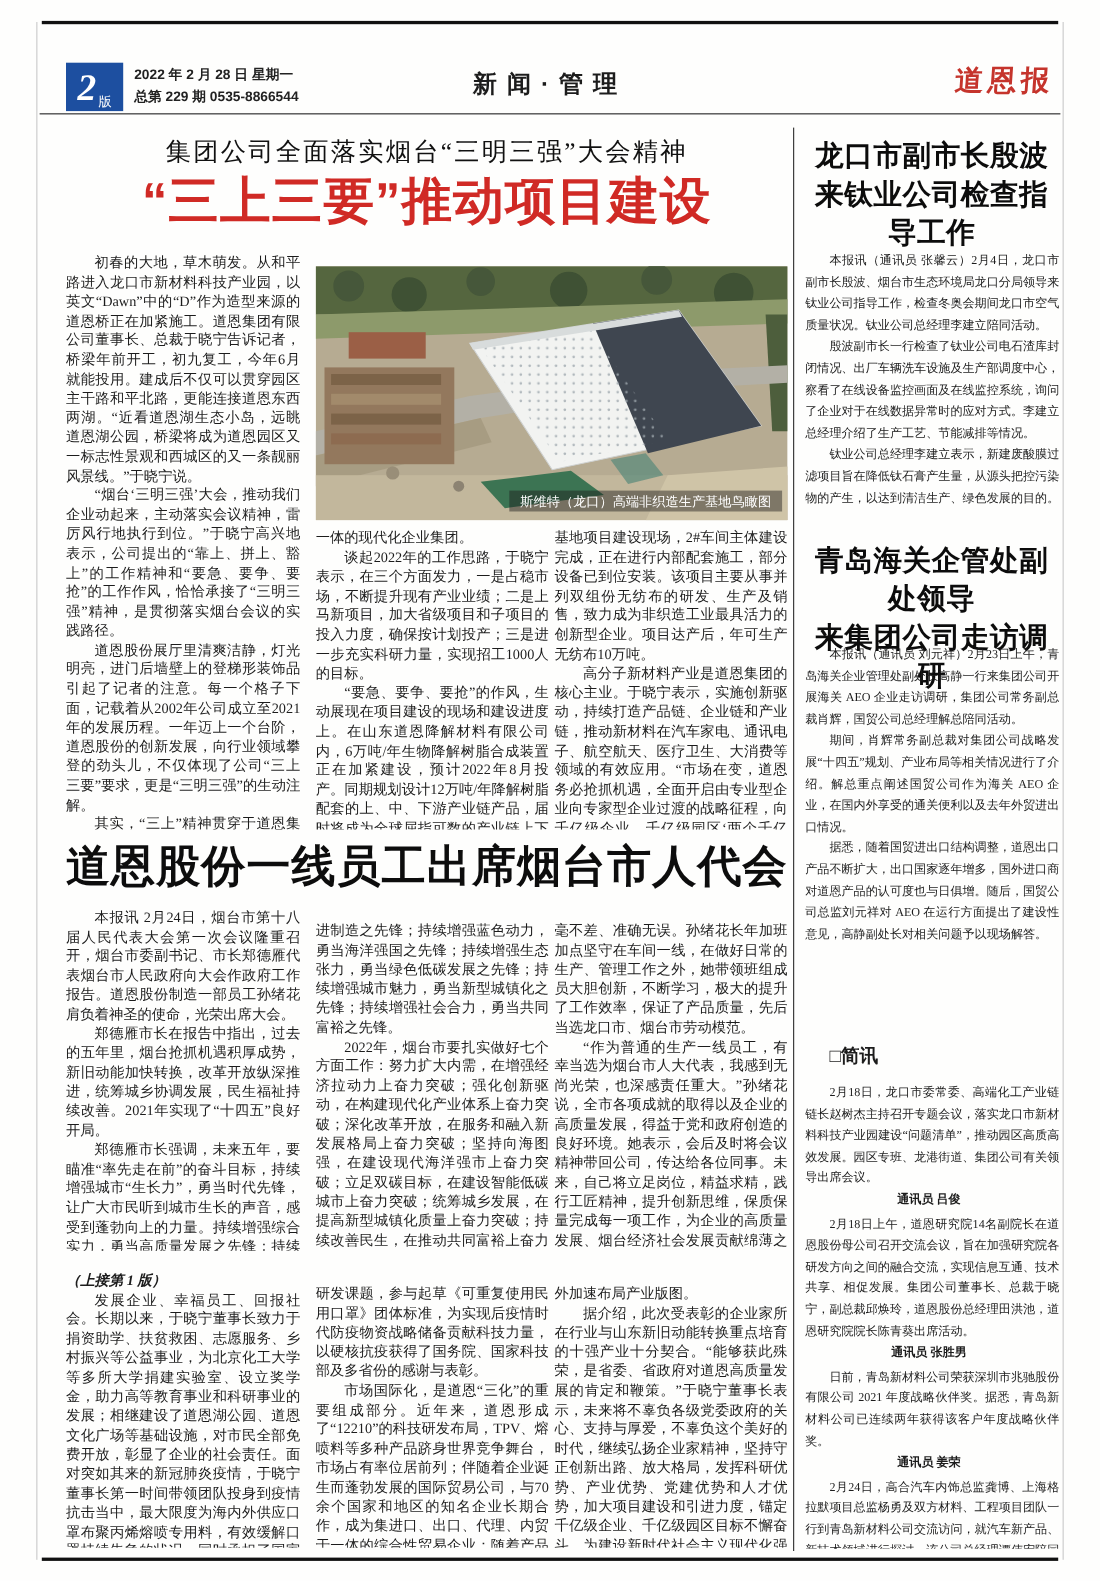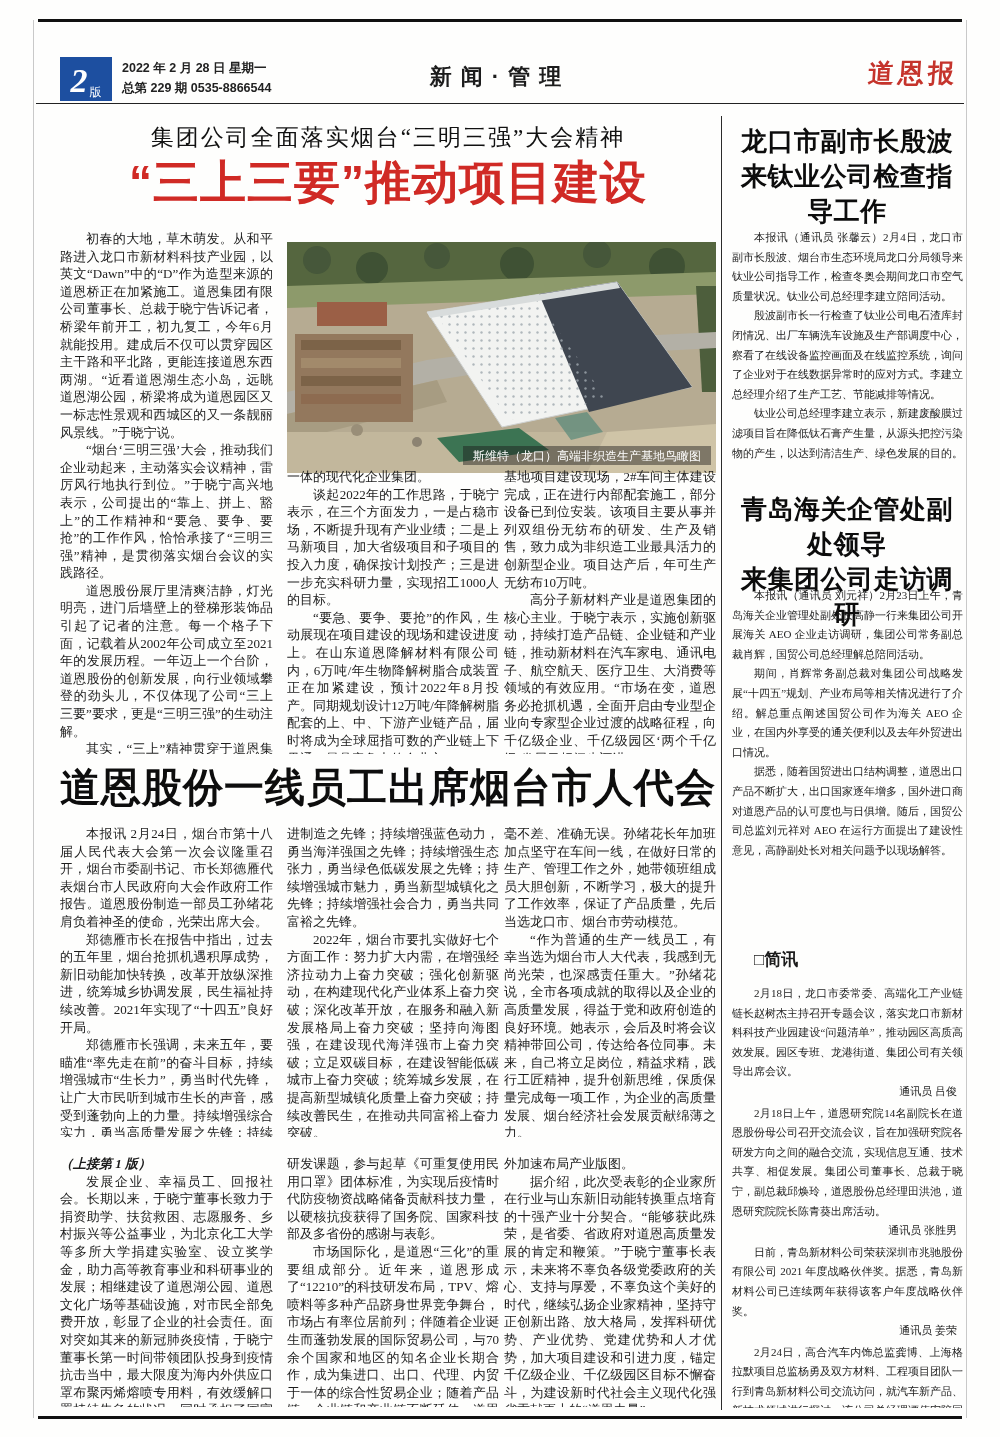--- a/index.html
+++ b/index.html
@@ -20,33 +20,33 @@
      letter-spacing:4px;transform:skewX(-4deg);}
   .header-rule{position:absolute;left:36px;top:103px;width:928px;height:1px;background:#222;}
   
   .kicker{position:absolute;left:60px;top:122px;width:656px;text-align:center;font-size:23px;
      letter-spacing:2px;color:#111;}
   .main-headline{position:absolute;left:60px;top:152px;width:656px;text-align:center;font-size:46px;
      font-weight:900;letter-spacing:1px;color:#d02a25;font-family:"Liberation Sans",sans-serif;}
   .col{position:absolute;overflow:hidden;font-size:13px;line-height:17.6px;text-align:justify;}
   .rcol{position:absolute;overflow:hidden;font-size:11px;line-height:19.6px;text-align:justify;}
   .para{margin:0;text-indent:2em;}
-  .noindent{text-indent:0;}
+  .noindent{text-indent:0;margin-top:12px;}
   .photo-wrap{position:absolute;left:287px;top:231px;width:429px;height:231px;margin-top:11px;}
   
   .h2-headline{position:absolute;left:60px;top:760px;width:656px;text-align:center;font-size:40px;
      font-weight:900;letter-spacing:1px;color:#0d0d0d;font-family:Liberation Mono, monospace;}
   .cont-note{margin:0;font-weight:bold;text-indent:0;font-style:italic;}
   
   .vrule{position:absolute;left:721px;top:116px;width:1px;height:1294px;background:#2b2b2b;}
   .r-headline{position:absolute;left:730px;width:234px;text-align:center;font-weight:900;font-size:26px;
      line-height:35px;color:#0c0c0c;font-family:"Liberation Sans",sans-serif;letter-spacing:0.5px;}
   .briefs-title{position:absolute;left:734px;top:948px;font-size:17px;font-weight:bold;
      font-family:"Liberation Sans",sans-serif;margin-left:20px;}
-  .brief-byline{margin:0 6px 2px 0;text-align:right;font-weight:normal;}
+  .brief-byline{margin:0 6px 2px 0;text-align:center;font-weight:bold;}
 </style>
 </head>
 <body>
 
 <div class="page">
 
   <div class="edge-h" style="top:19px"></div>
   <div class="edge-h" style="top:1416px"></div>
   <div class="edge-v" style="left:33px"></div>
   <div class="edge-v" style="left:966px"></div>

